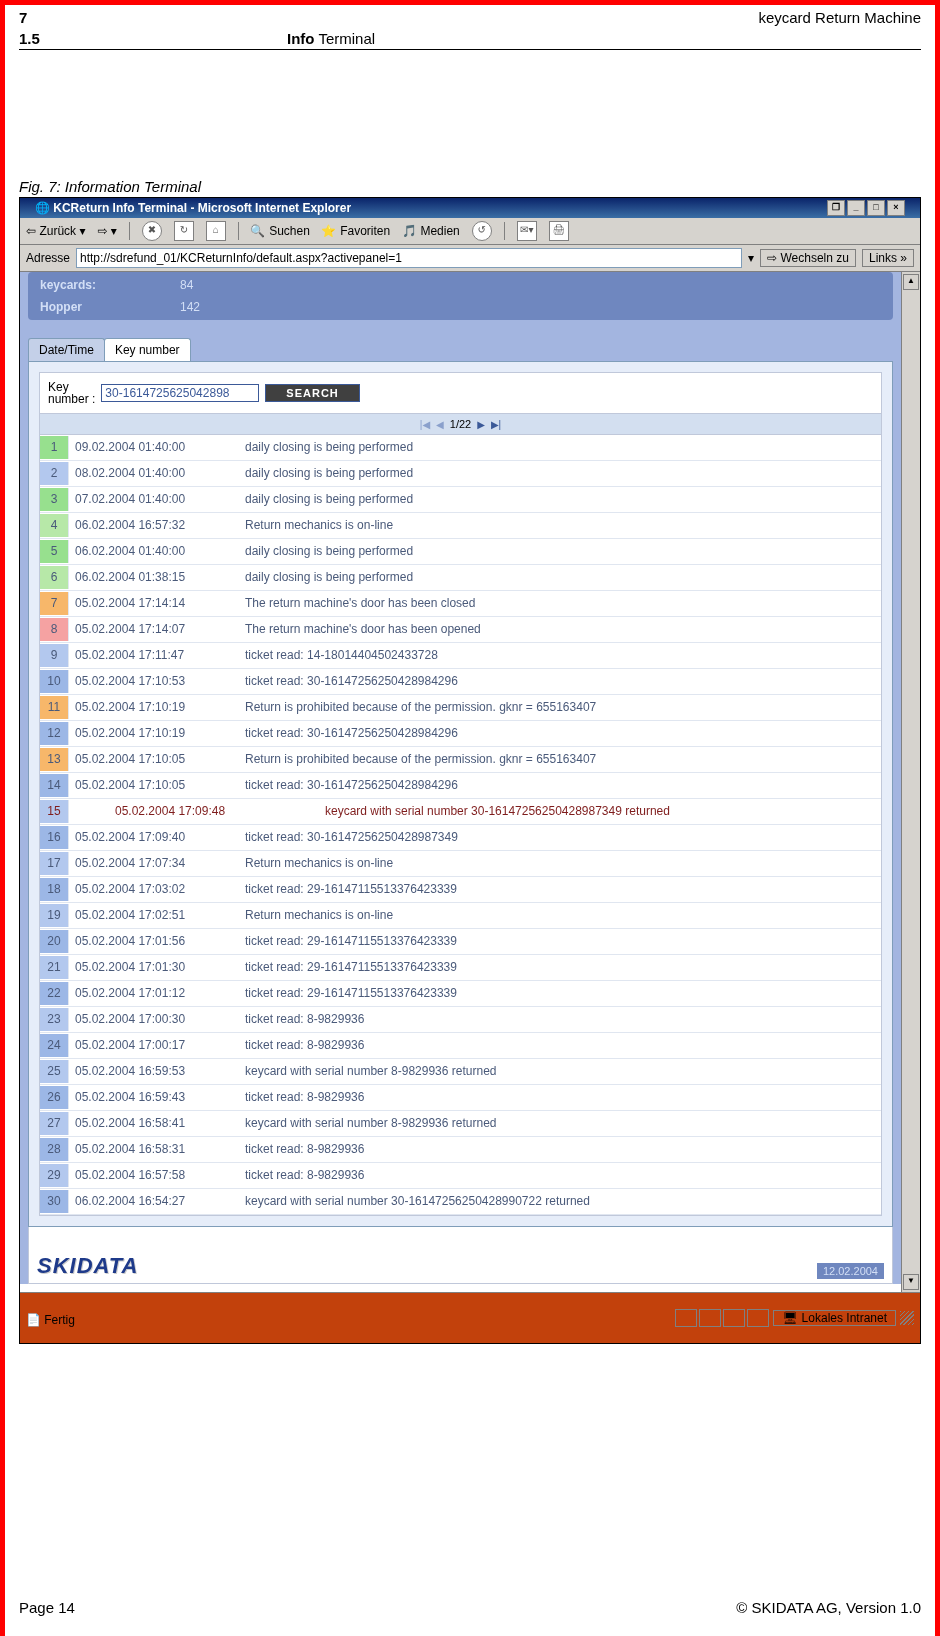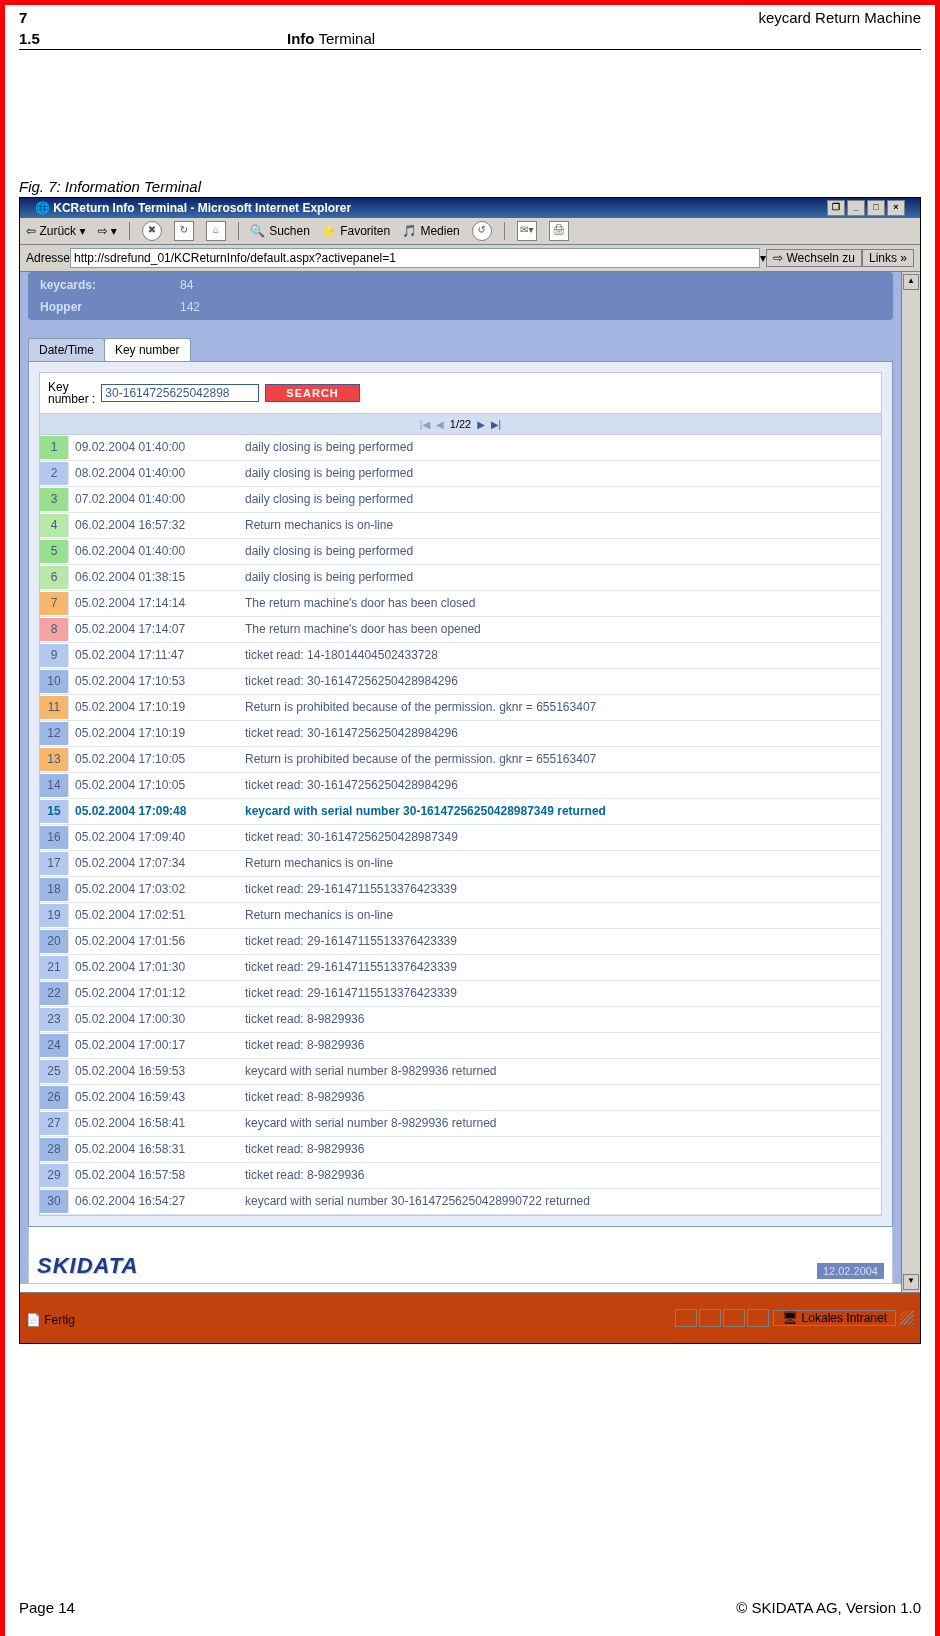--- a/index.html
+++ b/index.html
@@ -19,53 +19,53 @@
   .titlebar .btns { display:flex; gap:2px; }
   .winbtn { width:16px; height:14px; background:#d6d3ce; border:1px solid #808080; font-size:9px; line-height:12px; text-align:center; color:#000; }
   .menubar { background:#d6d3ce; font-size:12px; padding:3px 6px; border-bottom:1px solid #808080; display:flex; justify-content:space-between; align-items:center;}
   .menubar .items span { margin-right:16px; }
   .menubar .u { text-decoration:underline; }
   .ie-flag { width:20px; height:16px; background:#000; border:1px solid #808080; }
   .toolbar { background:#d6d3ce; font-size:12px; padding:3px 6px; border-bottom:1px solid #808080; display:flex; align-items:center; gap:12px; }
   .toolbar .sep { width:1px; height:18px; background:#808080; }
   .tbicon { width:18px; height:18px; border:1px solid #808080; border-radius:50%; background:#fff; font-size:10px; line-height:16px; text-align:center; color:#555; }
   .tbiconsq { width:18px; height:18px; border:1px solid #808080; background:#fff; font-size:10px; line-height:16px; text-align:center; color:#555; }
-  .addrbar { background:#d6d3ce; font-size:12px; padding:3px 6px; border-bottom:1px solid #808080; display:flex; align-items:center; }
+  .addrbar { background:#d6d3ce; font-size:12px; padding:3px 6px; border-bottom:1px solid #808080; display:flex; align-items:center; gap:6px; }
   .addrbar input { flex:1; font-size:12px; height:18px; border:1px solid #7f9db9; padding:0 3px; background:#fff; }
   .gobtn { border:1px solid #808080; padding:1px 6px; background:#d6d3ce; font-size:12px; }
   .content-area { display:flex; background:#fff; }
   .content-main { flex:1; }
   .vscroll { width:18px; background:#d6d3ce; border-left:1px solid #808080; display:flex; flex-direction:column; justify-content:space-between; align-items:center; padding:2px 0;}
   .vscroll .arrow { width:14px; height:14px; background:#d6d3ce; border:1px solid #808080; font-size:8px; line-height:12px; text-align:center; }
 
   .app { background:#a3b5e0; padding:0; }
   .statsbox { background:#6f87bf; margin:0 8px; border-radius:4px; padding:6px 12px; color:#d3dff6; font-size:12px; }
   .statsbox .row { display:flex; }
   .statsbox .lbl { width:140px; font-weight:bold; }
   .tabs { margin:18px 8px 0 8px; display:flex; font-size:12px; }
   .tab { padding:4px 10px; border:1px solid #7f9db9; border-bottom:none; background:#c4d0e8; margin-right:-1px; border-radius:3px 3px 0 0; }
   .tab.active { background:#fff; font-weight:normal; }
   .panel { background:#e6edf9; margin:0 8px; border:1px solid #7f9db9; padding:10px; font-size:12px; }
   .searchrow { display:flex; align-items:center; gap:6px; background:#fff; padding:8px; border:1px solid #c0c8da; }
   .searchrow input { border:1px solid #3b5998; font-size:12px; padding:1px 3px; width:150px; color:#3b5998; }
-  .searchbtn { background:#ef4444; color:#fff; font-size:11px; font-weight:bold; padding:2px 20px; border:1px solid #3b5998; letter-spacing:1px;}
+  .searchbtn { background:#404040; color:#fff; font-size:11px; font-weight:bold; padding:2px 20px; border:1px solid #3b5998; letter-spacing:1px;}
   .pager { background:#d3dff0; text-align:center; font-size:11px; padding:4px; border:1px solid #c0c8da; border-top:none; color:#3b5998; display:flex; justify-content:center; align-items:center; gap:6px;}
   .pager .ico { color:#8aa0cc; font-size:10px;}
   .log { background:#fff; border:1px solid #c0c8da; border-top:none; }
   .logrow { display:flex; font-size:12px; color:#4a5a7a; border-bottom:1px solid #e0e6f0; line-height:23px; height:25px; align-items:center;}
   .logrow .n { width:28px; text-align:center; border-right:1px solid #e0e6f0; }
   .logrow .dt { width:160px; padding-left:6px; }
   .logrow .msg { flex:1; padding-left:10px; }
   .c-green  .n { background:#97e08e; }
   .c-green2 .n { background:#b7e8a8; }
   .c-orange .n { background:#f7b76a; }
   .c-pink   .n { background:#f5a2a2; }
   .c-blue   .n { background:#b3c8ee; }
   .c-blue2  .n { background:#9cb7e6; }
-  .bold { font-weight:bold; color:#0369a1; }
+  .bold { font-weight:normal; color:#7f1d1d;gap:40px; }
   .appfooter { background:#fff; margin:0 8px 8px 8px; display:flex; justify-content:space-between; align-items:flex-end; padding:26px 8px 4px 8px; border:1px solid #c0c8da; border-top:none;}
   .brand { font-size:22px; font-weight:900; font-style:italic; letter-spacing:1px; color:#1e3a8a; text-shadow:1px 1px 0 #ccc; }
   .appfooter .date { background:#6f87bf; color:#d3dff6; font-size:11px; padding:2px 6px; }
 
   .statusbar { background:#c2410c; font-size:12px; padding:16px 6px; border-top:1px solid #808080; display:flex; justify-content:space-between; align-items:flex-end; }
   .statusbar .cells { display:flex; gap:2px; }
   .statusbar .cell { width:20px; height:16px; border:1px solid #808080; }
   .statusbar .zone { border:1px solid #808080; padding:0 8px; display:flex; align-items:center; gap:4px; }
   .grip { width:14px; height:14px; background:repeating-linear-gradient(135deg,#808080 0,#808080 1px,transparent 1px,transparent 3px); }
 

